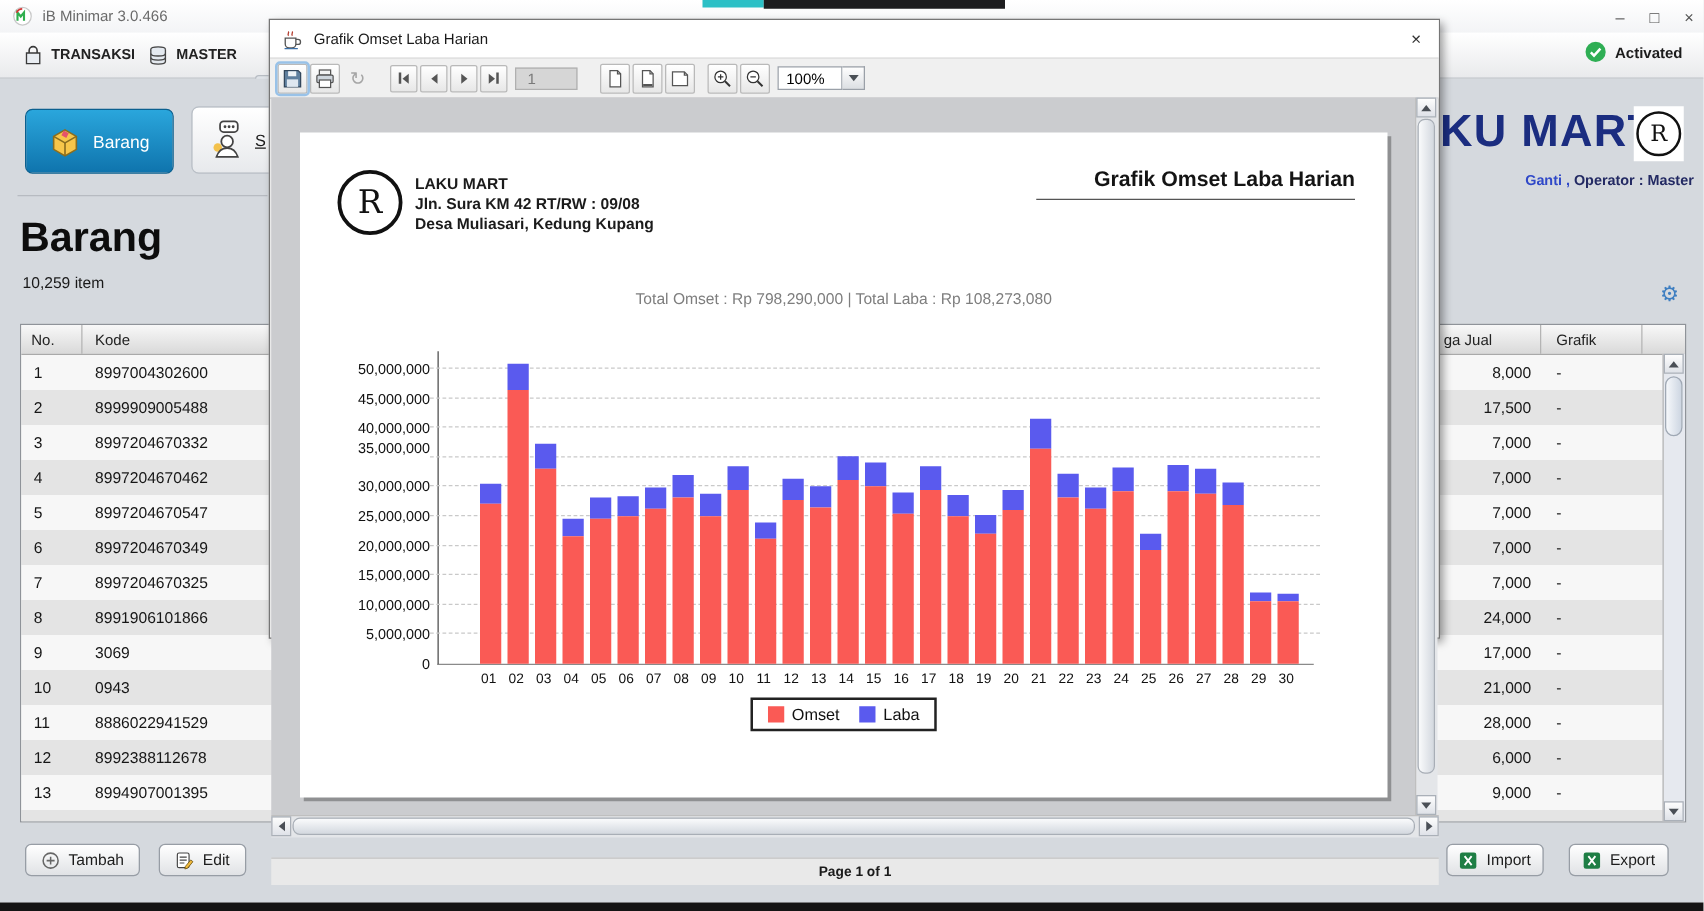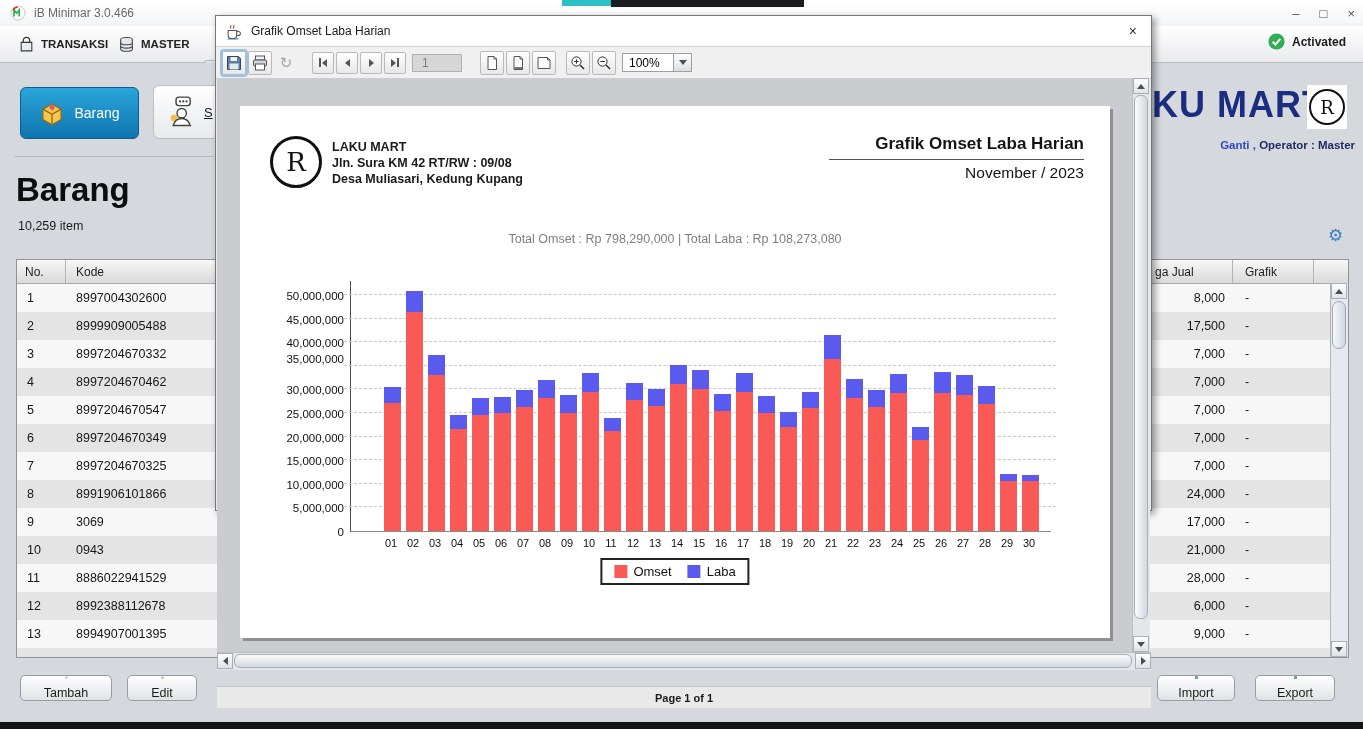--- a/index.html
+++ b/index.html
@@ -56,21 +56,21 @@
   
   .brand{left:1152px;top:21px;font-size:36px;font-weight:800;color:#1b2d80;letter-spacing:1px;}
   .rlogo{left:1307px;top:22px;width:40px;height:44px;background:#fff;display:flex;align-items:center;justify-content:center;}
   .rlogo .circ{width:32px;height:32px;border:2.5px solid #111;border-radius:50%;display:flex;align-items:center;justify-content:center;font-family:"DejaVu Serif",serif;font-size:18px;color:#111;}
   .session{left:1040px;top:76px;width:315px;text-align:right;font-size:11.5px;font-weight:bold;}
   .session .ganti{color:#2f48c8;}
   .session .oper{color:#232a63;}
   .gear{left:1328px;top:162px;font-size:17px;color:#3f7fc1;}
 
   
-  .pillbtn{height:26px;border-radius:5px;background:linear-gradient(#ffffff,#e0e2e5);border:1px solid #979da5;display:flex;align-items:center;justify-content:center;gap:7px;font-size:12.5px;color:#1c1c1c;box-sizing:border-box;flex-direction:column;}
+  .pillbtn{height:26px;border-radius:5px;background:linear-gradient(#ffffff,#e0e2e5);border:1px solid #979da5;display:flex;align-items:center;justify-content:center;gap:7px;font-size:12.5px;color:#1c1c1c;box-sizing:border-box;}
   .pillbtn svg{width:15px;height:15px;}
   .bottombar{left:0;top:722px;width:1363px;height:7px;background:#141414;}
 
   
   .dialog{left:215px;top:15px;width:937px;height:496px;background:#e9e9e9;border:1px solid #767676;box-shadow:3px 3px 7px rgba(0,0,0,.4);box-sizing:border-box;}
   .dlg-title{height:30px;background:#ffffff;border-bottom:1px solid #d4d4d4;display:flex;align-items:center;}
   .dlg-title svg{width:17px;height:17px;margin-left:9px;}
   .dlg-title .txt{margin-left:9px;font-size:12px;color:#1a1a1a;}
   .dlg-close{position:absolute;right:14px;top:7px;font-size:14px;color:#333;}
   .dlg-toolbar{height:31px;background:#f0f0f0;border-bottom:1px solid #c6c6c6;display:flex;align-items:center;padding-left:6px;}
@@ -467,21 +467,20 @@
       <div class="page">
         <div class="plogo">R</div>
         <div class="company">
           <div>LAKU MART</div>
           <div>Jln. Sura KM 42 RT/RW : 09/08</div>
           <div>Desa Muliasari, Kedung Kupang</div>
         </div>
         <div class="rep-title">
           <div class="t1">Grafik Omset Laba Harian</div>
           <div class="rule"></div>
-          <div class="t2">November / 2023</div>
         </div>
         <div class="totals">Total Omset : Rp 798,290,000 | Total Laba : Rp 108,273,080</div>
 
         <div class="chart-wrap">
           <div class="ylabels" id="ylabels">
               <div class="ylab" style="bottom: -7px;">0</div>
               <div class="ylab" style="bottom: 17px;">5,000,000</div>
               <div class="ylab" style="bottom: 40px;">10,000,000</div>
               <div class="ylab" style="bottom: 64px;">15,000,000</div>
               <div class="ylab" style="bottom: 87px;">20,000,000</div>

